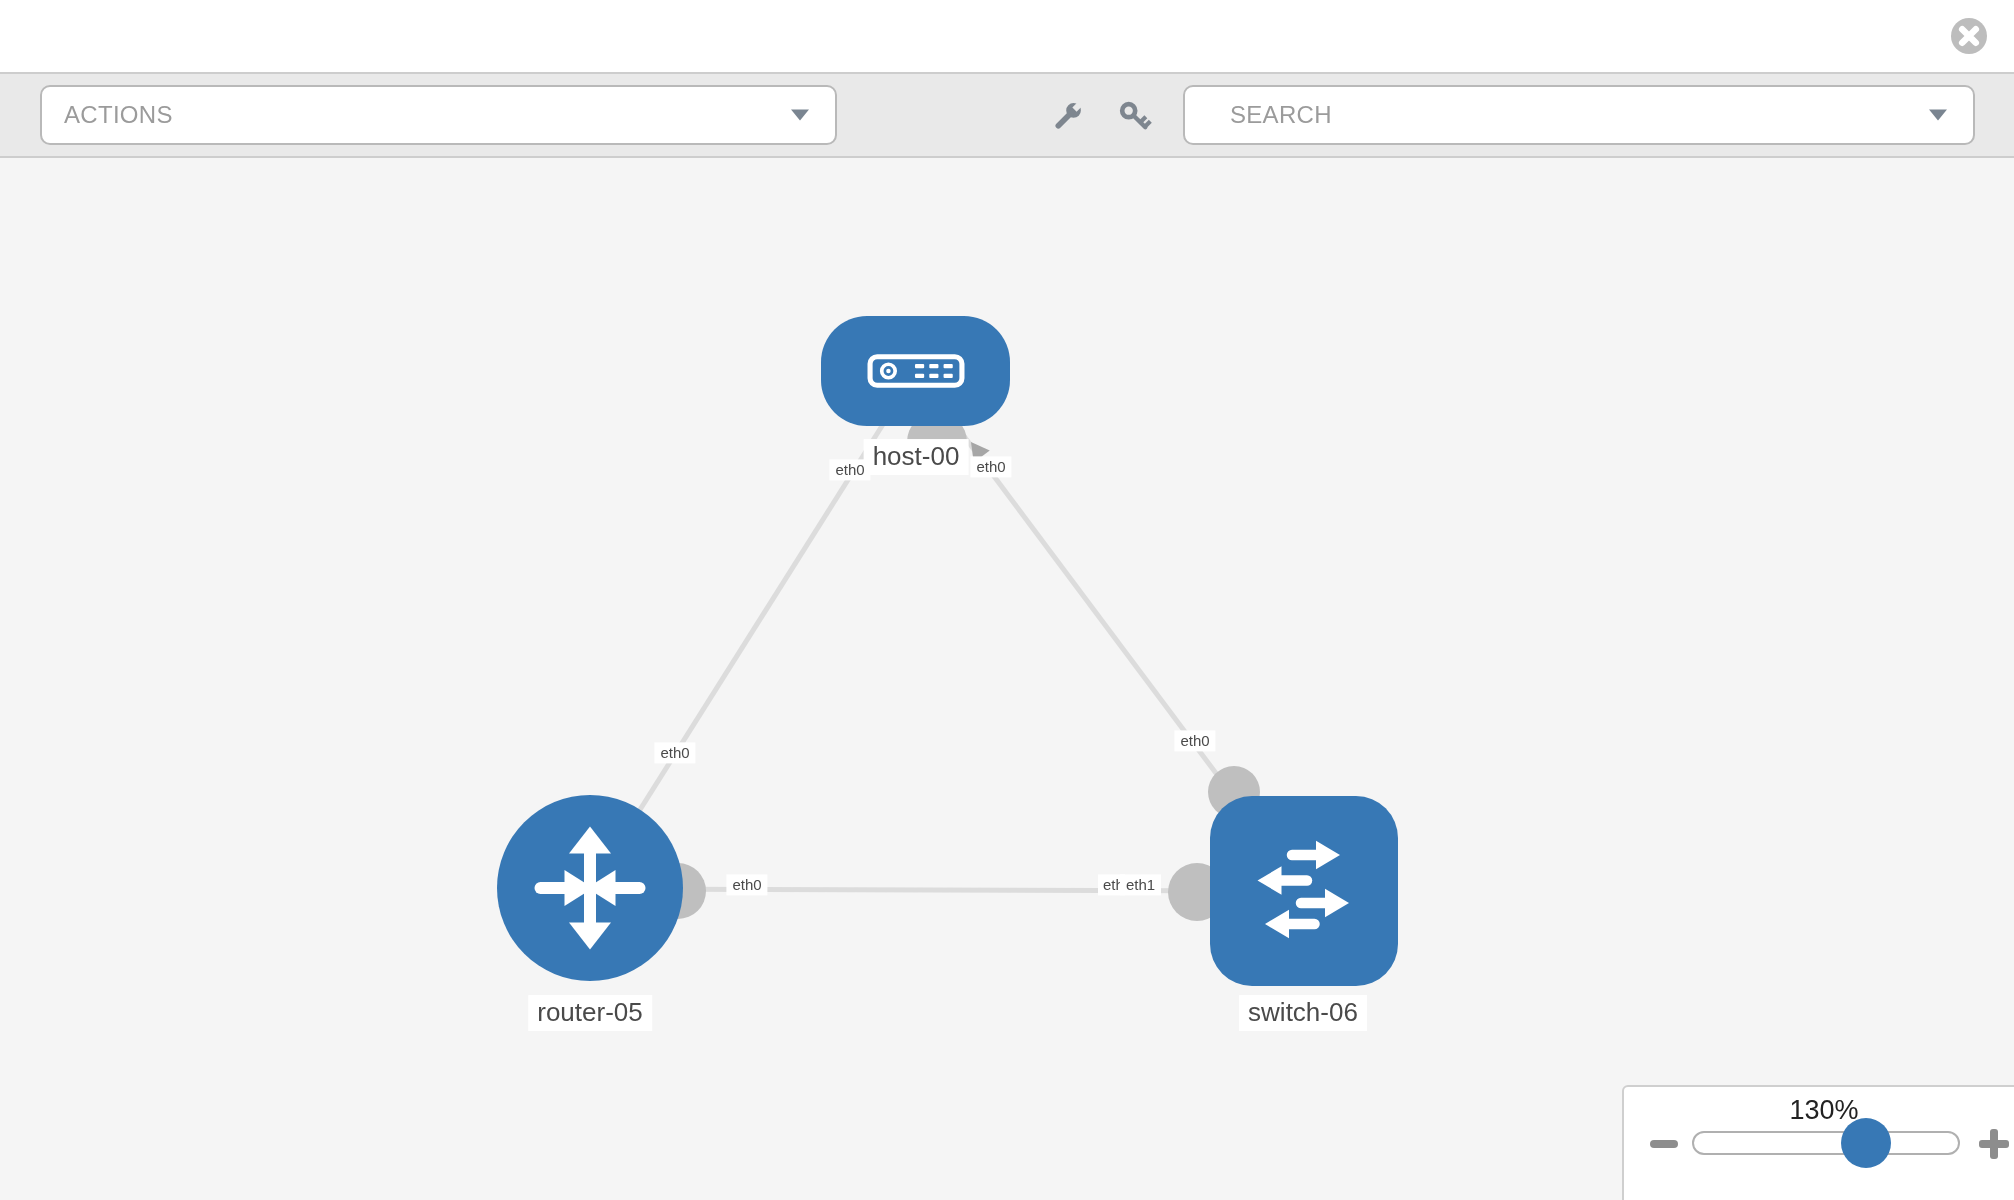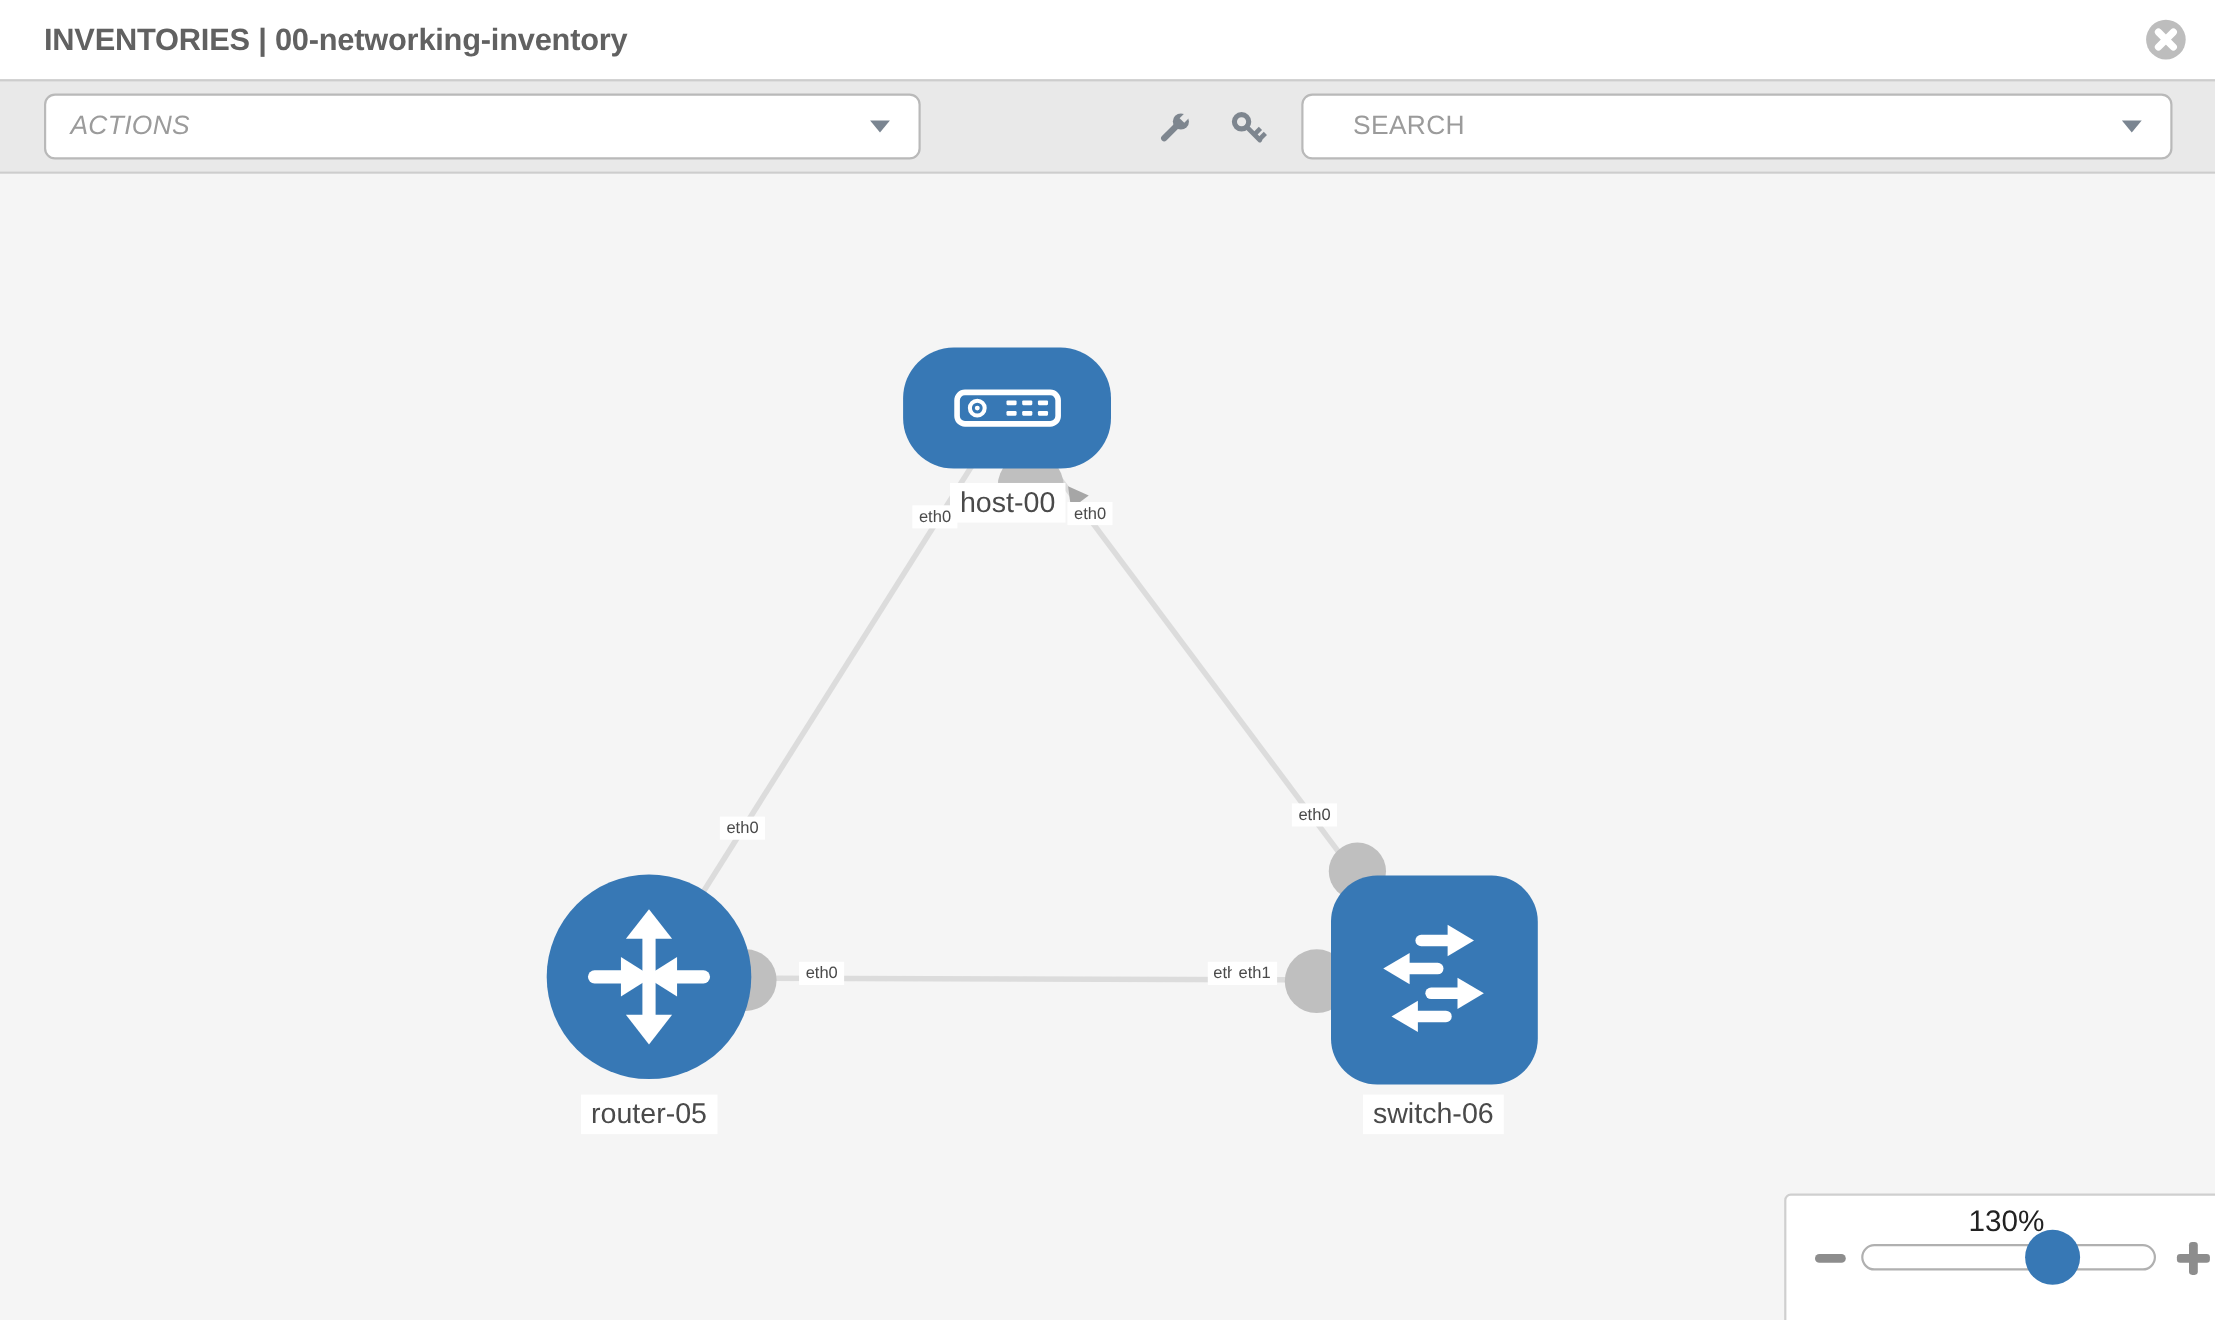--- a/index.html
+++ b/index.html
@@ -15,21 +15,21 @@
 
   
   .toolbar { position:absolute; left:0; top:72px; width:2014px; height:86px; background:#e9e9e9;
     border-top:2px solid #cdcdcd; border-bottom:2px solid #cdcdcd; }
   .dropdown { position:absolute; top:11px; height:60px; background:#fff; border:2px solid #b9b9b9;
     border-radius:10px; display:flex; align-items:center; cursor:pointer; }
   .dropdown .dd-label { font-size:24px; color:#9b9b9b; padding-left:22px; letter-spacing:0.3px; }
   .dropdown .caret { position:absolute; right:26px; top:50%; transform:translateY(-50%);
     width:0; height:0; border-left:9px solid transparent; border-right:9px solid transparent;
     border-top:11px solid #7a8591; }
-  .dd-actions { left:40px; width:797px;font-style:italic; }
+  .dd-actions { left:40px; width:797px; }
   .dd-search  { left:1183px; width:792px;padding-left:23px; }
   .tool-icon { position:absolute; top:24px; width:40px; height:40px; cursor:pointer; }
   .icon-wrench { left:1046px; }
   .icon-key    { left:1116px; }
 
   
   .canvas { position:absolute; left:0; top:158px; width:2014px; height:1042px;
     background:#f5f5f5; overflow:hidden; }
   .links-layer { position:absolute; left:0; top:0; }
 
@@ -60,21 +60,20 @@
   .zoom-plus { position:absolute; left:355px; top:42px; width:30px; height:30px; cursor:pointer; }
   .zoom-plus .h { position:absolute; left:0; top:11px; width:30px; height:8px; background:#8d8d8d; border-radius:3px; }
   .zoom-plus .v { position:absolute; left:11px; top:0; width:8px; height:30px; background:#8d8d8d; border-radius:3px; }
 </style>
 </head>
 <body>
 
 <div class="screen">
 
   <div class="header">
-    <div class="page-title">INVENTORIES | 00-networking-inventory</div>
     <div class="close-btn">
       <svg width="38" height="38" viewBox="0 0 38 38">
         <circle cx="19" cy="19" r="18" fill="#bdbdbd"></circle>
         <path d="M12.2 12.2 L25.8 25.8 M25.8 12.2 L12.2 25.8" stroke="#ffffff" stroke-width="6.5" stroke-linecap="round"></path>
       </svg>
     </div>
   </div>
 
   <div class="toolbar">
     <div class="dropdown dd-actions">

